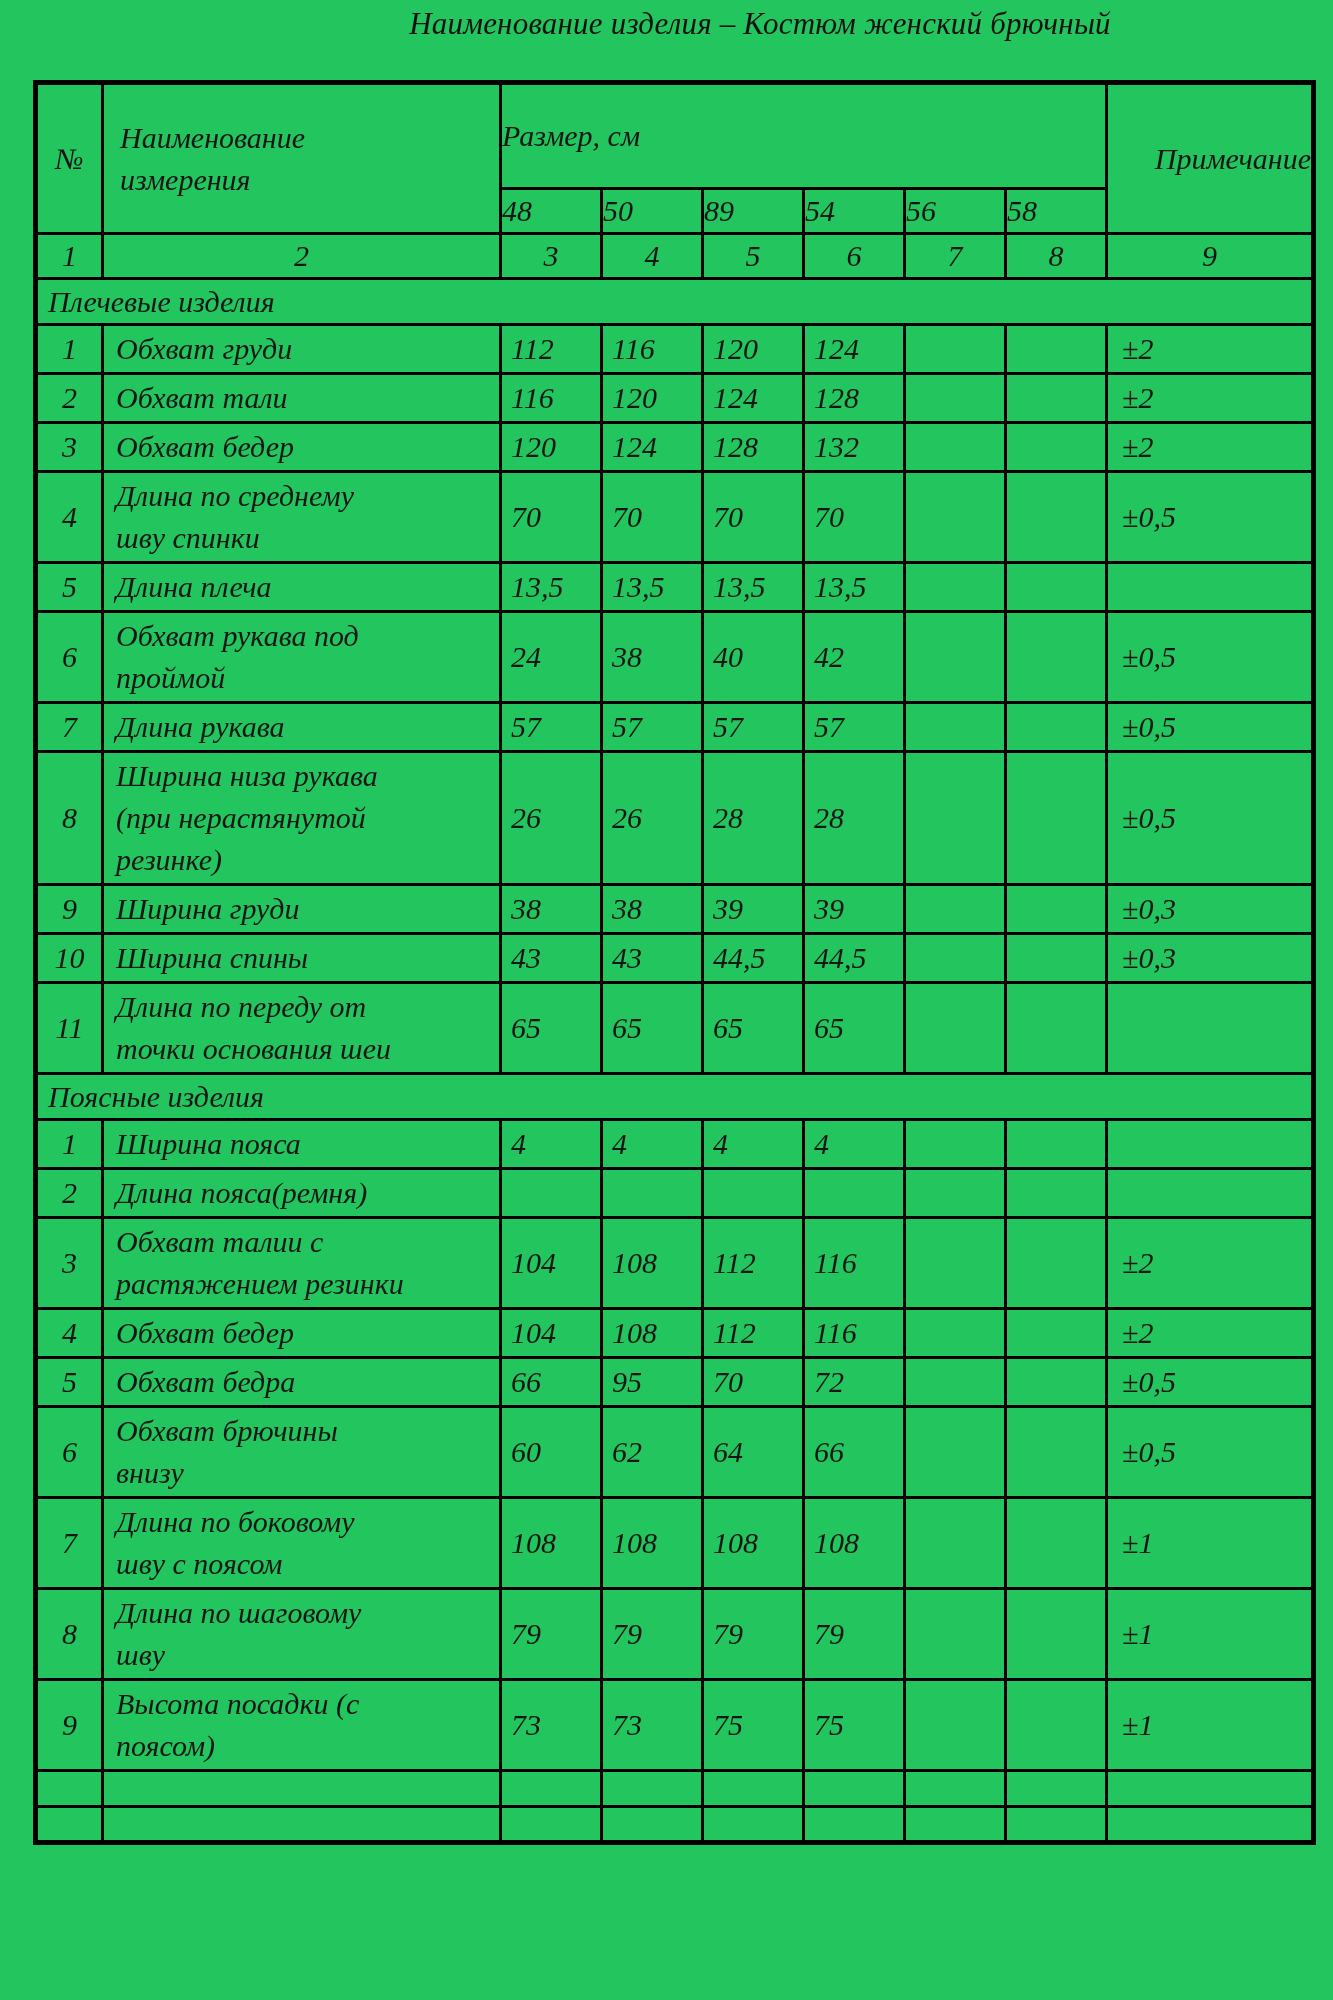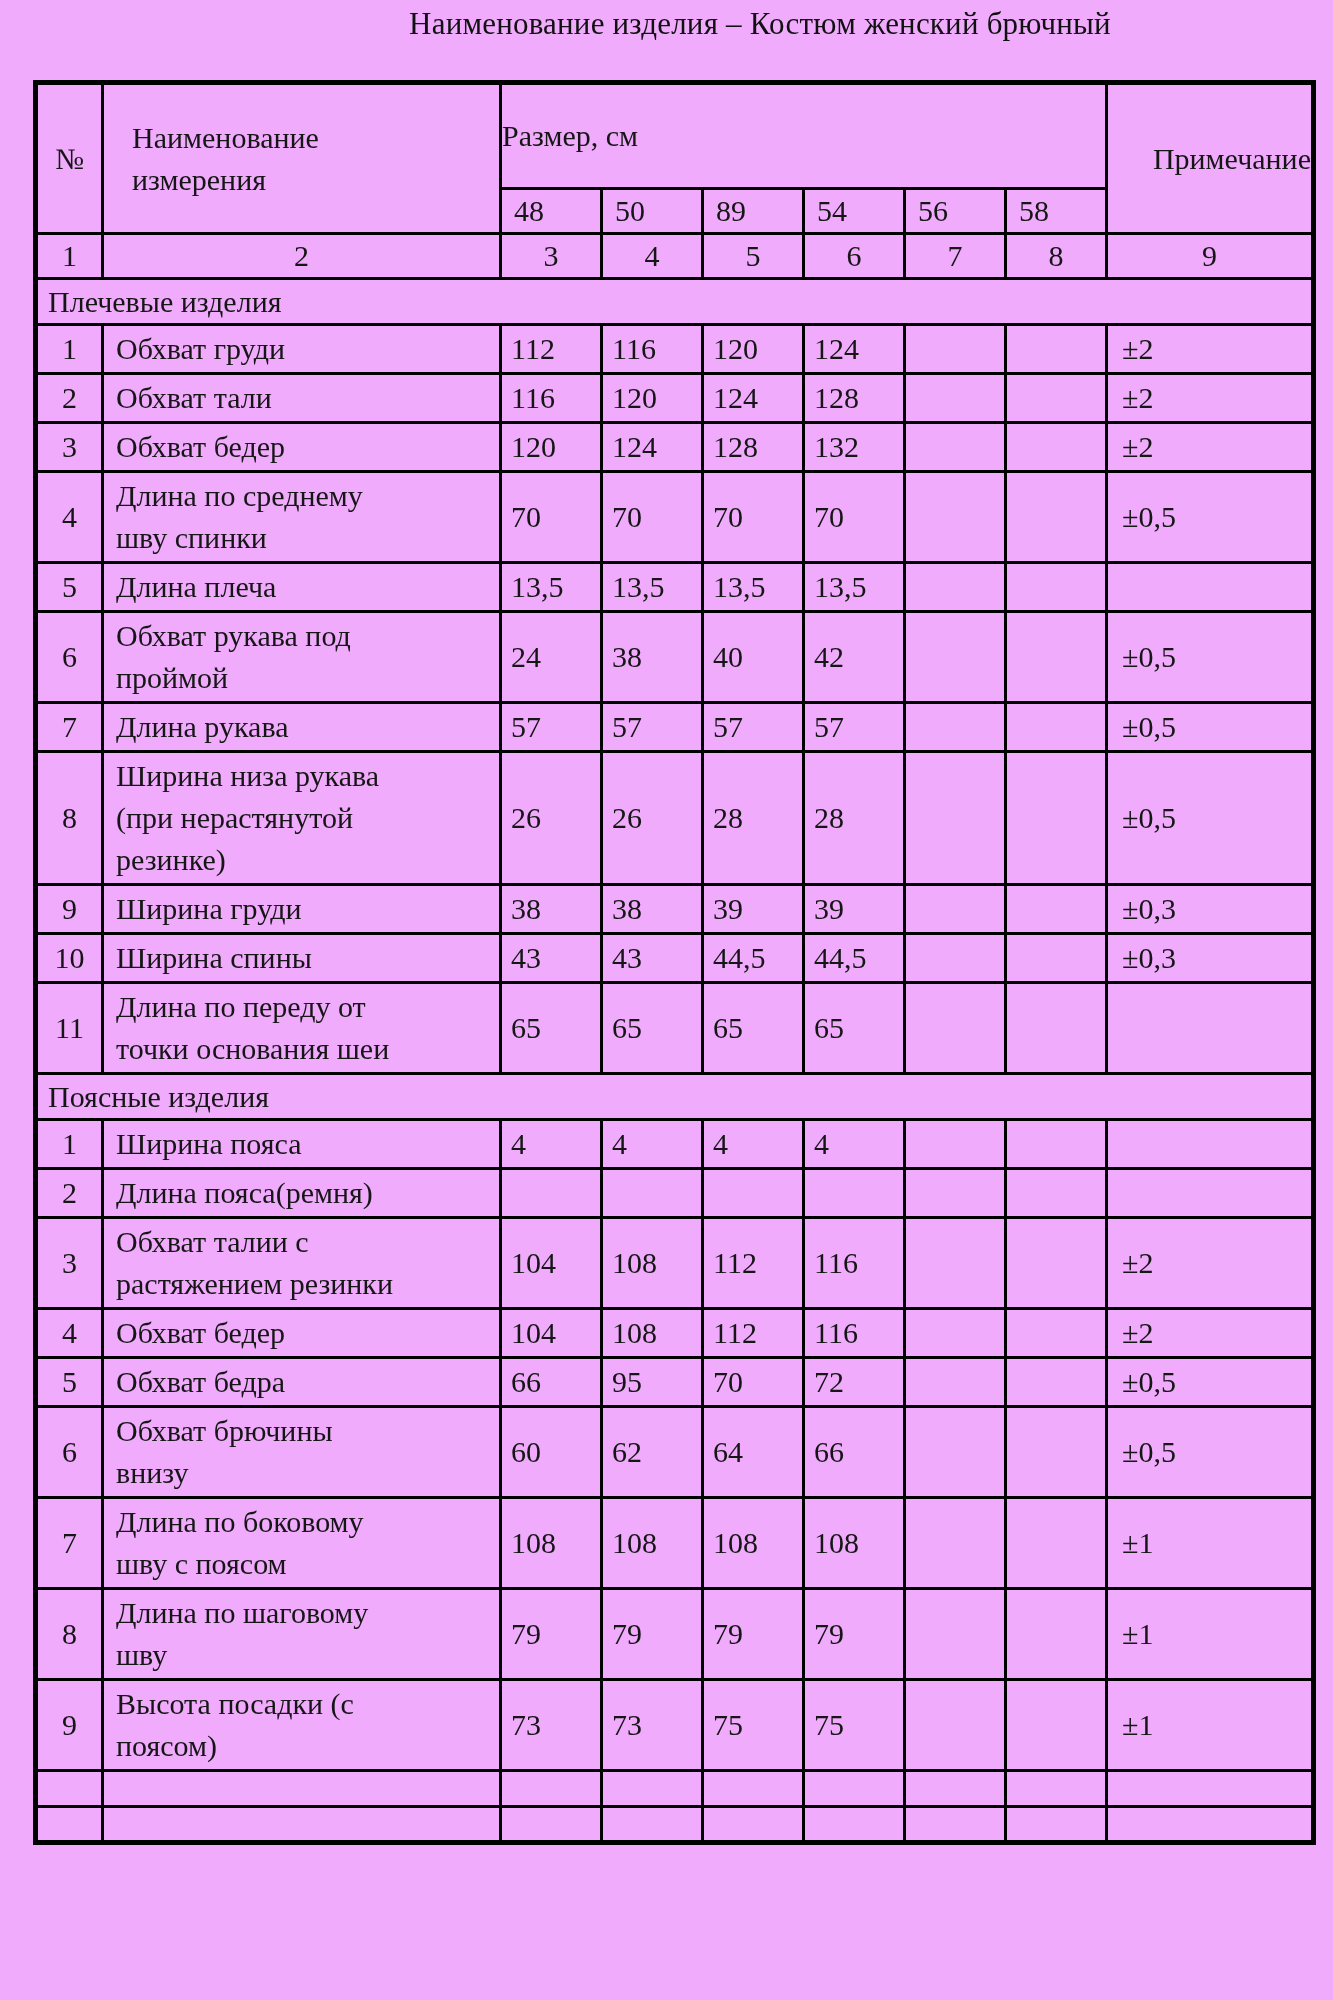--- a/index.html
+++ b/index.html
@@ -3,21 +3,21 @@
 <meta charset="utf-8">
 <style>
   * { margin:0; padding:0; box-sizing:border-box; }
   html,body { background:#ffffff; }
   body {
     width:1333px; height:2000px;
     font-family:"Liberation Serif","DejaVu Serif",serif;
     color:#161616;
     position:relative;
   }
-  .page { position:absolute; inset:0; background:#f0abfc; }
+  .page { position:absolute; inset:0; background:#22c55e;font-style:italic; }
 
   .doc-title {
     position:absolute;
     top:6px; left:320px; width:880px;
     font-size:31px; font-weight:normal;
     text-align:center;
     letter-spacing:0.2px;
     color:#111;
   }
 
@@ -40,24 +40,24 @@
     line-height:42px;
     vertical-align:middle;
     color:#161616;
     overflow:hidden;
   }
   .spec tr { page-break-inside:avoid; }
 
   
   .th-main   { height:106px; }
   .num-head  { text-align:center; }
-  .name-head { text-align:left; padding-left:28px; white-space:pre-line; }
+  .name-head { text-align:left; padding-left:16px; white-space:pre-line; }
   .size-head { text-align:left; }
   .note-head { text-align:right; }
-  .size-th   { height:40px; text-align:left; padding-left:12px; }
+  .size-th   { height:40px; text-align:left; }
   .colnum-row td { height:45px; text-align:center; }
 
   
   .c-num  { text-align:center; height:46px; }
   .c-name { text-align:left; padding:2px 6px 2px 12px; white-space:pre-line;margin-left:36px; }
   .c-val  { text-align:left; padding:2px 4px 2px 9px; }
   .c-note { text-align:left; padding:2px 6px 2px 14px; }
   .section-cell { text-align:left; padding-left:10px; height:46px; }
   tr.empty-row td { height:36px; }
 </style>

